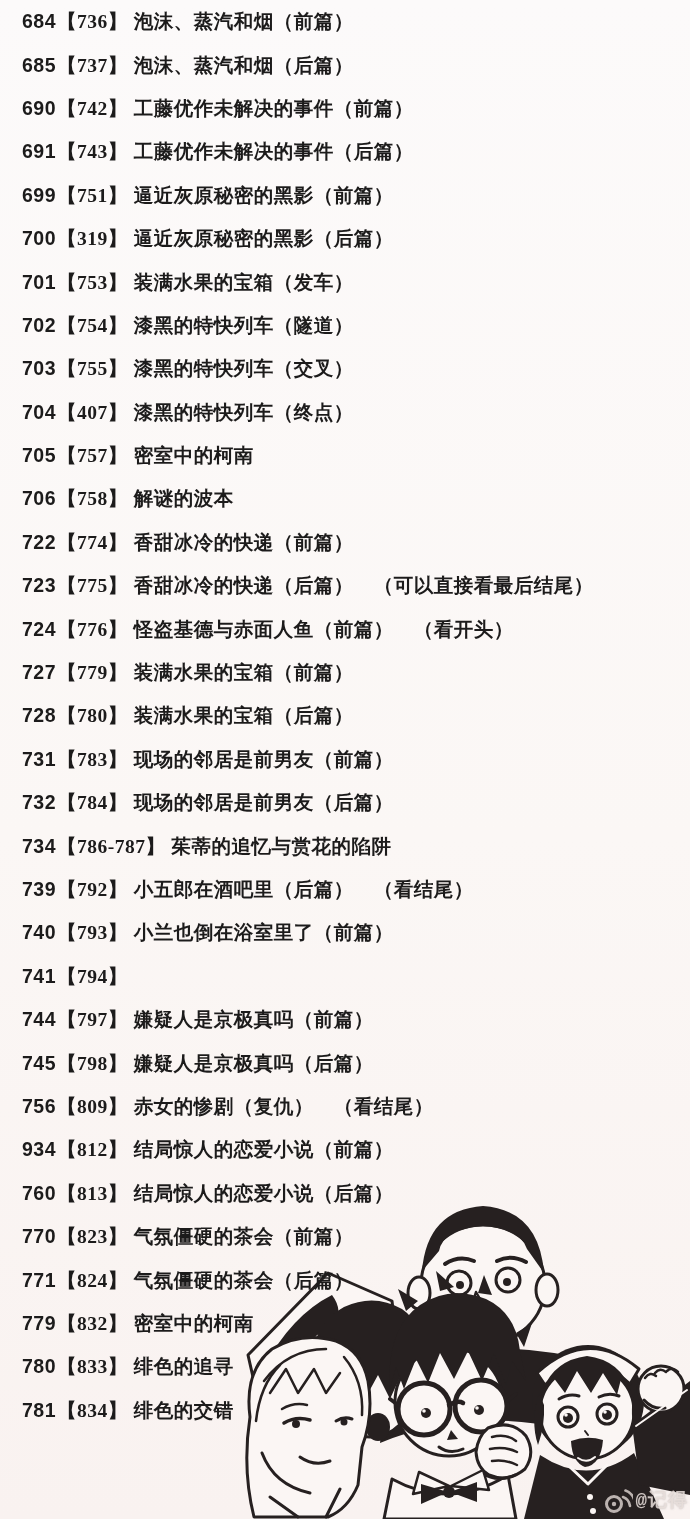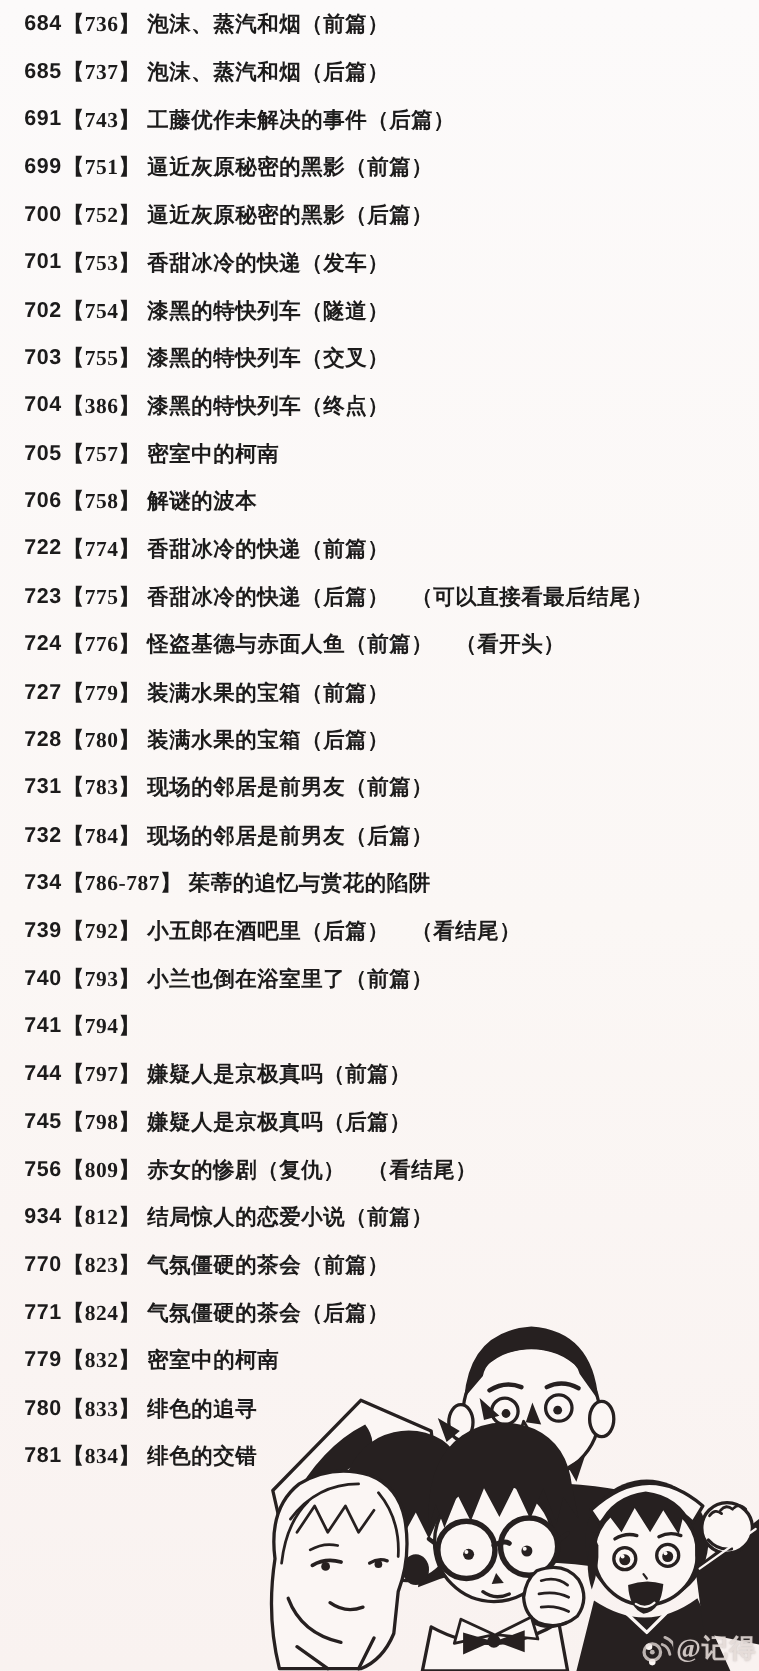--- a/index.html
+++ b/index.html
@@ -21,22 +21,22 @@
   .episode-row .num{margin-right:1px;font-family:"Liberation Sans","DejaVu Sans",sans-serif;font-weight:bold;}
   .episode-row .bracket{}
   .episode-row .title{margin-left:6px;}
   .artwork{
     position:absolute;left:240px;top:1185px;width:450px;height:334px;z-index:1;
   }
   .watermark{
     position:absolute;right:2px;bottom:5px;z-index:3;
     display:flex;align-items:center;gap:3px;
     color:rgba(234,224,221,0.85);
-    font-family:Liberation Serif, serif;
-    font-weight:bold;font-size:24px;letter-spacing:1px;
+    font-family:Liberation Mono, monospace;
+    font-weight:bold;font-size:19px;letter-spacing:1px;
     text-shadow:0 0 2px rgba(90,80,78,0.35);
     margin-top:18px;
   }
   .watermark svg{display:block;opacity:0.85;}
 </style>
 </head>
 <body>
 
 <div class="episode-list">
   <div class="episode-row">
@@ -44,60 +44,65 @@
     <span class="bracket">【736】</span>
     <span class="title">泡沫、蒸汽和烟（前篇）</span>
   </div>
 
   <div class="episode-row">
     <span class="num">685</span>
     <span class="bracket">【737】</span>
     <span class="title">泡沫、蒸汽和烟（后篇）</span>
   </div>
 
+  <div class="episode-row">
+    <span class="num">690</span>
+    <span class="bracket">【742】</span>
+    <span class="title">工藤优作未解决的事件（前篇）</span>
+  </div>
 
   <div class="episode-row">
     <span class="num">691</span>
     <span class="bracket">【743】</span>
     <span class="title">工藤优作未解决的事件（后篇）</span>
   </div>
 
   <div class="episode-row">
     <span class="num">699</span>
     <span class="bracket">【751】</span>
     <span class="title">逼近灰原秘密的黑影（前篇）</span>
   </div>
 
   <div class="episode-row">
     <span class="num">700</span>
-    <span class="bracket">【752】</span>
+    <span class="bracket">【319】</span>
     <span class="title">逼近灰原秘密的黑影（后篇）</span>
   </div>
 
   <div class="episode-row">
     <span class="num">701</span>
     <span class="bracket">【753】</span>
-    <span class="title">香甜冰冷的快递（发车）</span>
+    <span class="title">装满水果的宝箱（发车）</span>
   </div>
 
   <div class="episode-row">
     <span class="num">702</span>
     <span class="bracket">【754】</span>
     <span class="title">漆黑的特快列车（隧道）</span>
   </div>
 
   <div class="episode-row">
     <span class="num">703</span>
     <span class="bracket">【755】</span>
     <span class="title">漆黑的特快列车（交叉）</span>
   </div>
 
   <div class="episode-row">
     <span class="num">704</span>
-    <span class="bracket">【386】</span>
+    <span class="bracket">【407】</span>
     <span class="title">漆黑的特快列车（终点）</span>
   </div>
 
   <div class="episode-row">
     <span class="num">705</span>
     <span class="bracket">【757】</span>
     <span class="title">密室中的柯南</span>
   </div>
 
   <div class="episode-row">
@@ -188,20 +193,25 @@
     <span class="bracket">【809】</span>
     <span class="title">赤女的惨剧（复仇）　（看结尾）</span>
   </div>
 
   <div class="episode-row">
     <span class="num">934</span>
     <span class="bracket">【812】</span>
     <span class="title">结局惊人的恋爱小说（前篇）</span>
   </div>
 
+  <div class="episode-row">
+    <span class="num">760</span>
+    <span class="bracket">【813】</span>
+    <span class="title">结局惊人的恋爱小说（后篇）</span>
+  </div>
 
 
   <div class="episode-row">
     <span class="num">770</span>
     <span class="bracket">【823】</span>
     <span class="title">气氛僵硬的茶会（前篇）</span>
   </div>
 
   <div class="episode-row">
     <span class="num">771</span>

